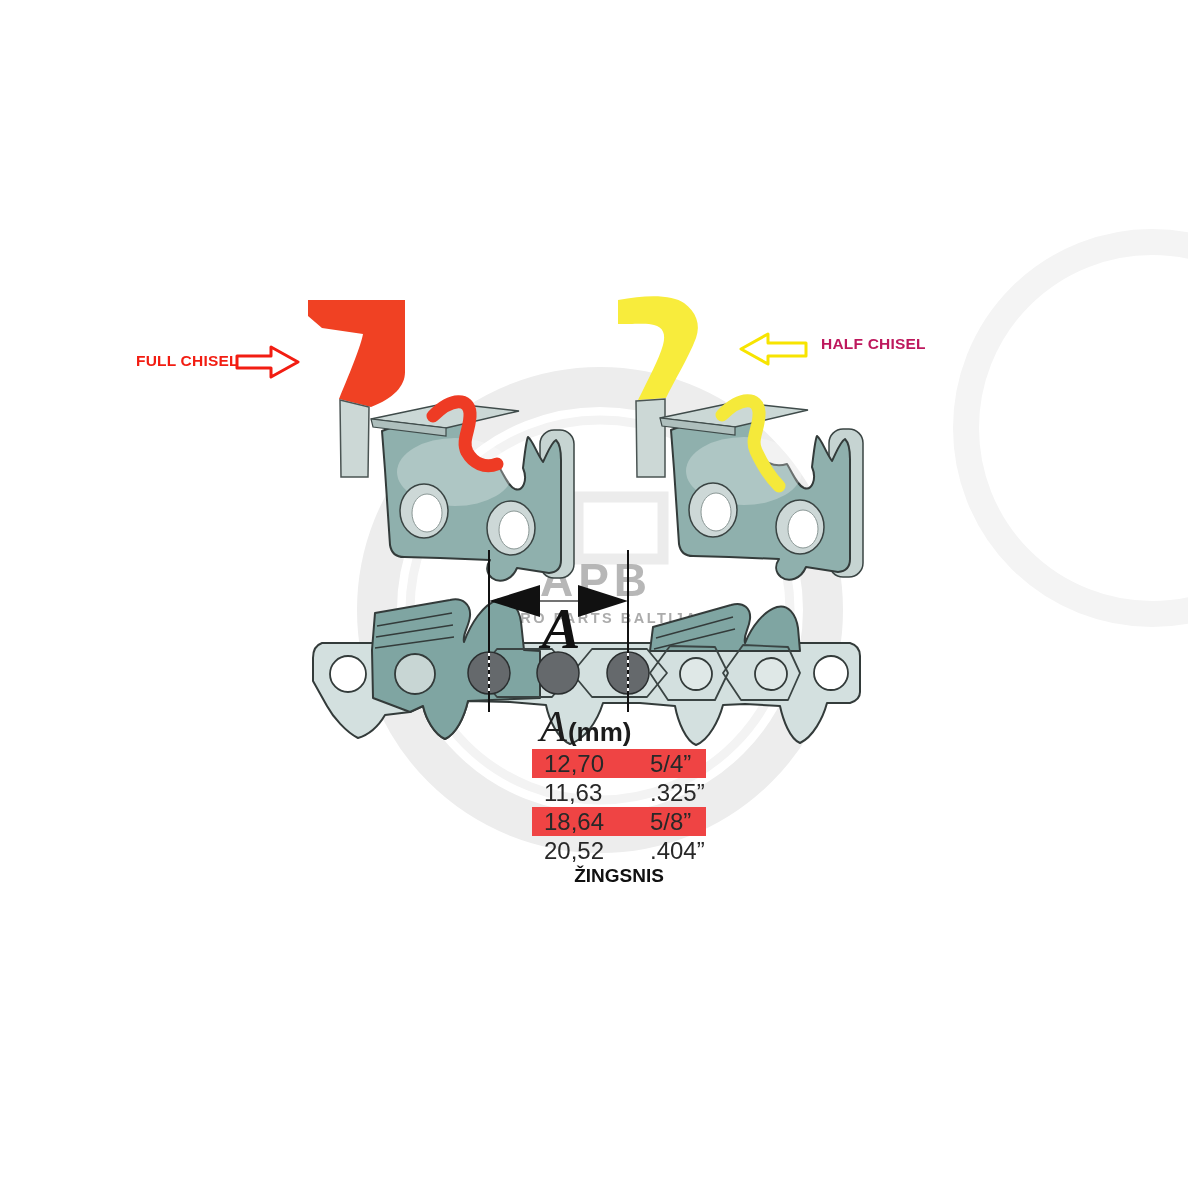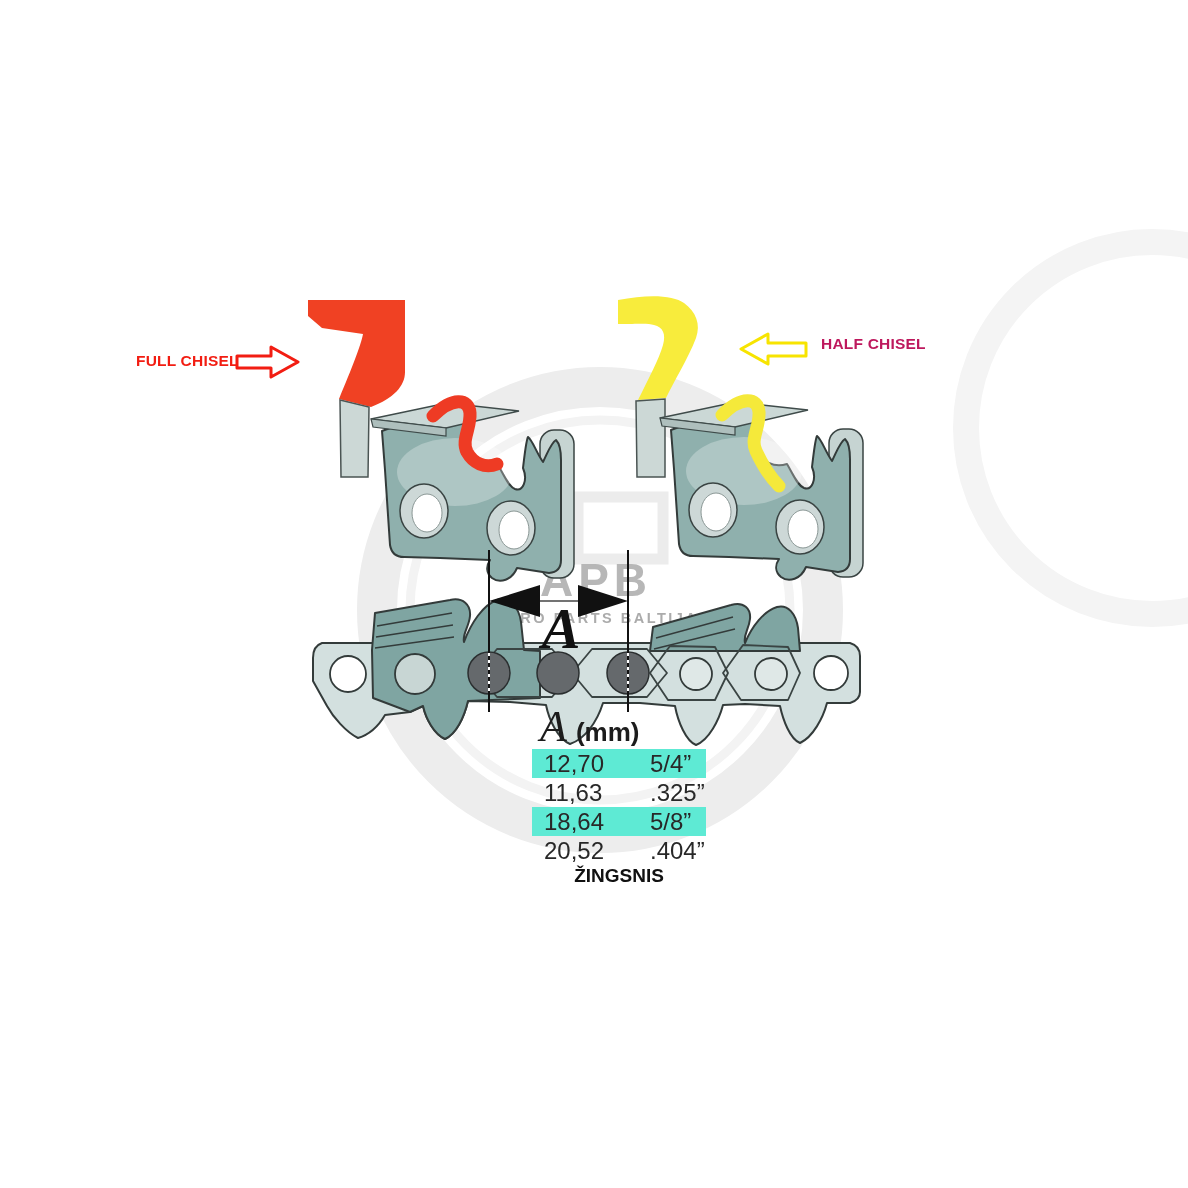--- a/index.html
+++ b/index.html
@@ -6,23 +6,23 @@
   #canvas{position:relative;width:1188px;height:1188px;background:#ffffff;overflow:hidden;
           font-family:"Liberation Sans",sans-serif;}
   svg{position:absolute;left:0;top:0;}
   .chisel-label{position:absolute;font-weight:bold;font-size:15.5px;letter-spacing:.2px;white-space:nowrap;}
   #full-chisel-label{left:136px;top:352px;color:#f21d12;}
   #half-chisel-label{left:821px;top:335px;color:#be185d;}
   
   #pitch-table{position:absolute;left:532px;top:705px;width:174px;color:#282828;}
   .tbl-header{display:flex;align-items:baseline;height:44px;padding-left:8px;color:#1c1c1c;}
   .tbl-header .hdr-letter{font-family:"Liberation Serif",serif;font-style:italic;font-size:44px;line-height:44px;}
-  .tbl-header .hdr-unit{font-size:26px;font-weight:bold;margin-left:9px;}
+  .tbl-header .hdr-unit{font-size:26px;font-weight:bold;margin-left:1px;}
   .tbl-row{display:flex;height:29px;line-height:29px;font-size:24px;}
-  .tbl-row.hl{background:#5eead4;}
+  .tbl-row.hl{background:#ef4444;}
   .cell-mm{width:92px;padding-left:12px;}
   .cell-inch{padding-left:14px;}
   .tbl-caption{margin-top:0;text-align:center;font-weight:bold;font-size:19px;color:#111;}
 </style>
 </head>
 <body>
 
 <div id="canvas">
 
 <svg width="1188" height="1188" viewBox="0 0 1188 1188">

